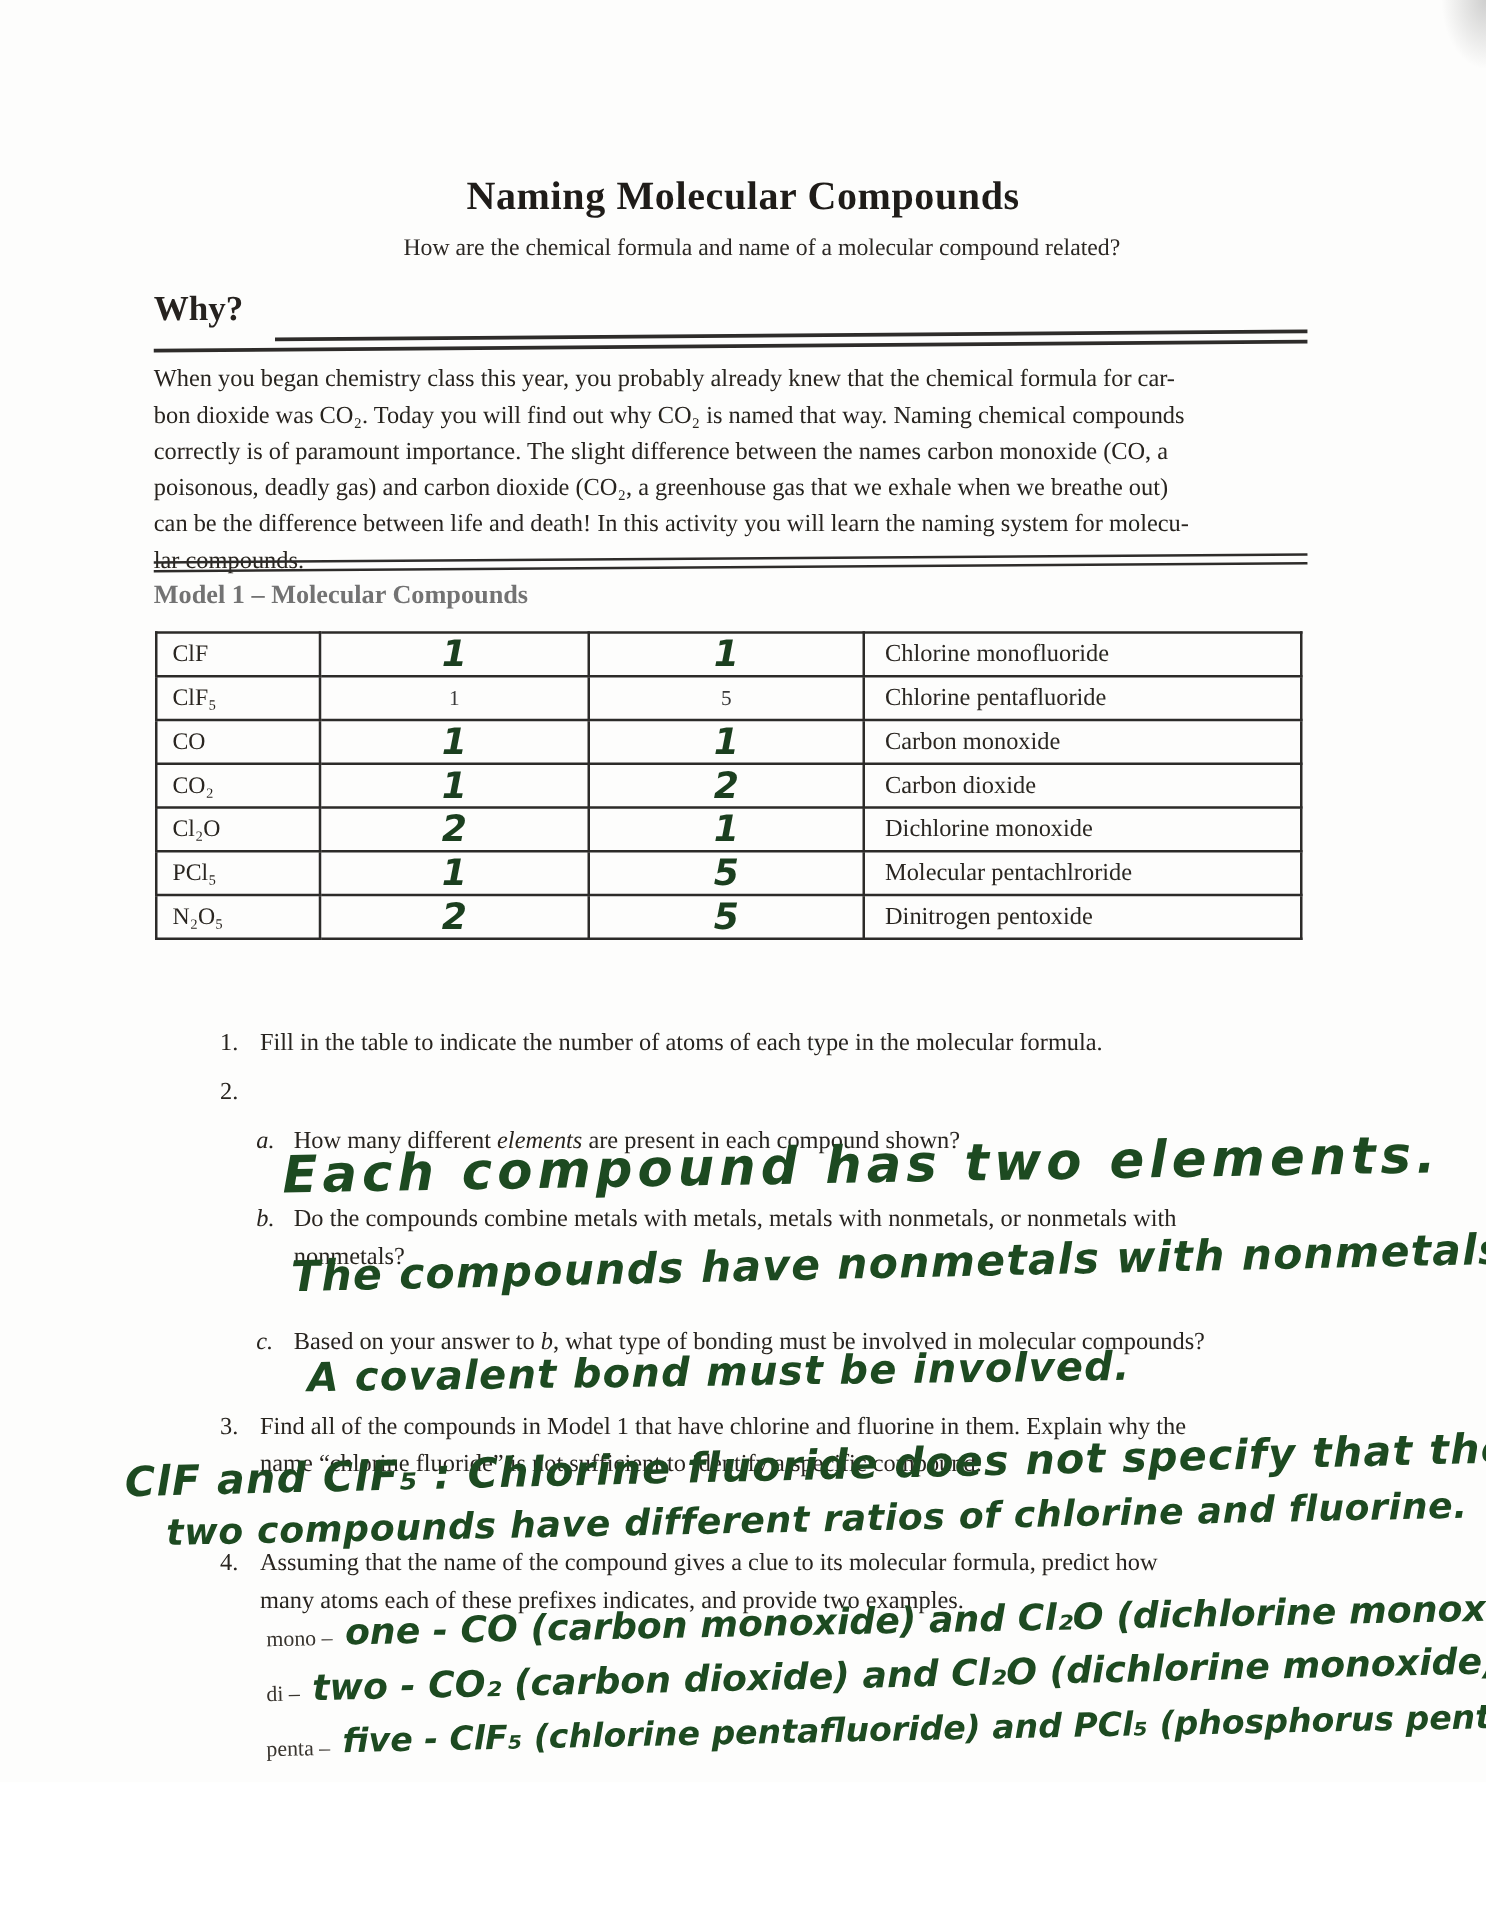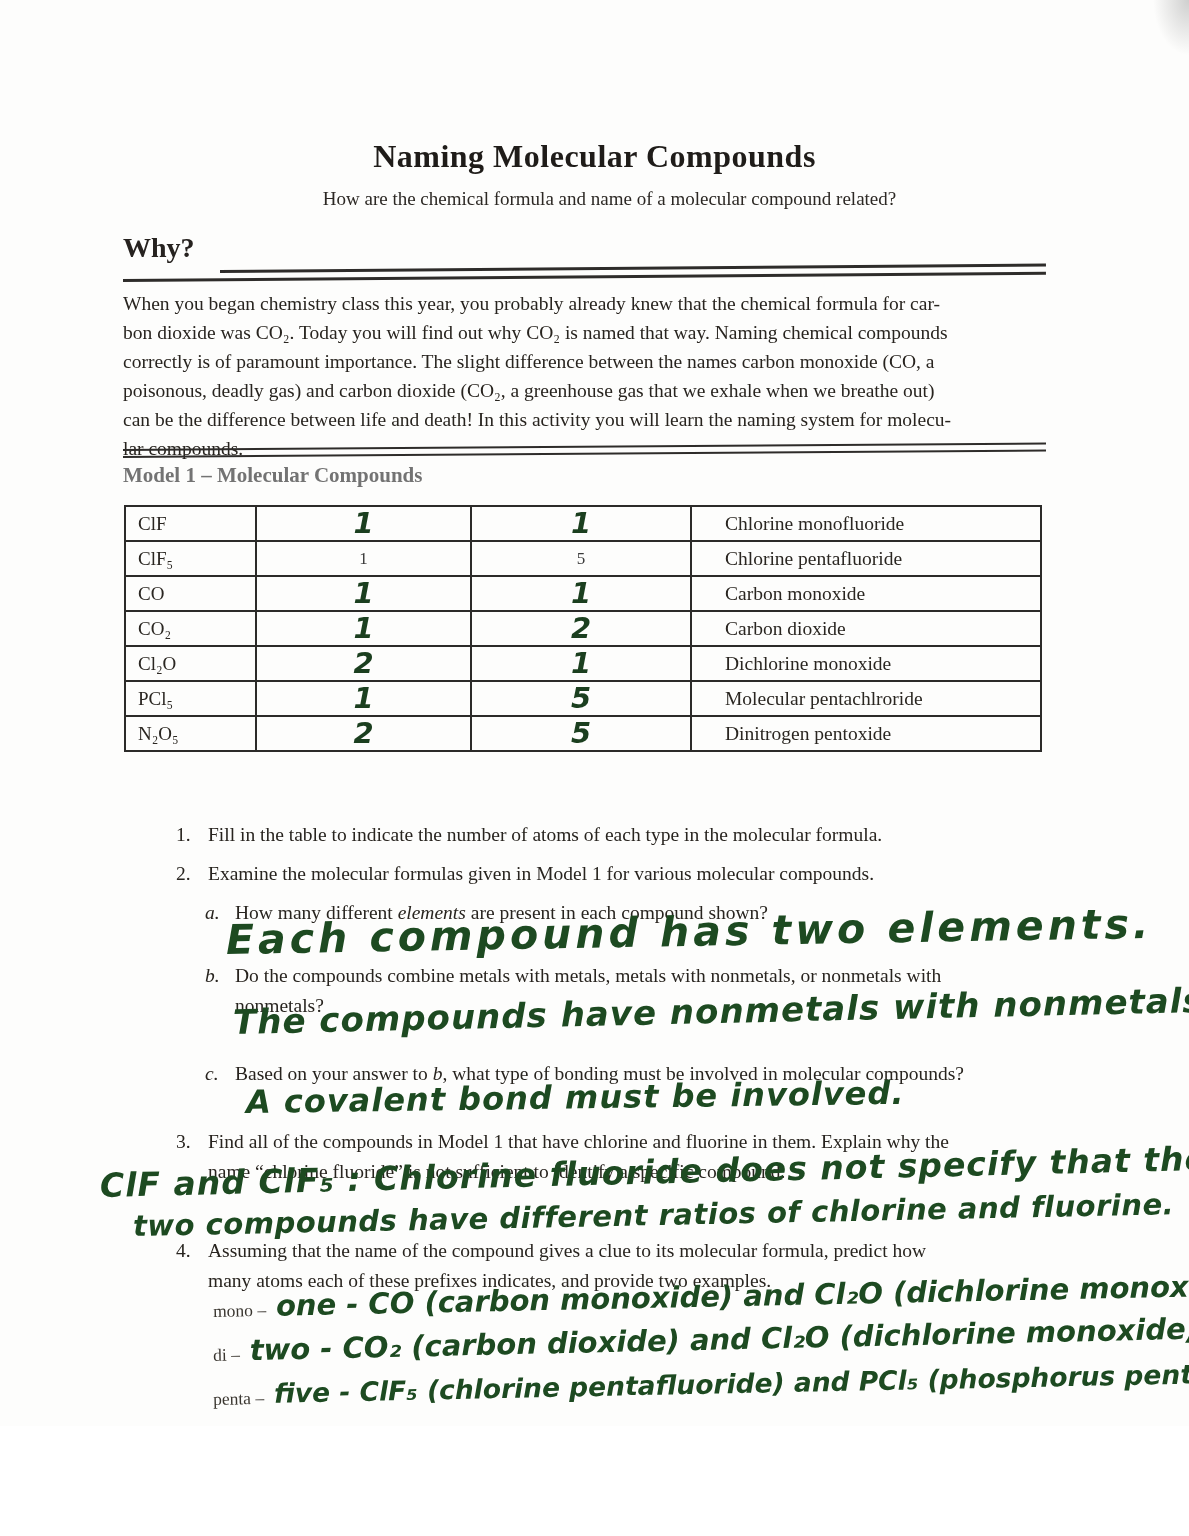--- a/index.html
+++ b/index.html
@@ -27,21 +27,21 @@
 
   .model-head { top:463px; left:123px; font-size:21px; font-weight:bold; color:#737373; }
 
   table.tbl { top:505px; left:124px; border-collapse:collapse; background:transparent; }
   .tbl th, .tbl td { border:2px solid #2c2b29; }
   .tbl th { font-size:18.5px; font-weight:bold; text-align:center;
             white-space:pre-line; line-height:1.35; height:58px; padding:4px 6px; color:#24201c; }
   .tbl td { height:35px; }
   .td-formula { font-size:19px; padding-left:12px; color:#2a2621; }
   .td-num { text-align:center; }
-  .td-name { font-size:19.5px; padding-left:33px; color:#2a2621; }
+  .td-name { font-size:19.5px; padding-left:16px; color:#2a2621; }
   .hnum { font-family:"DejaVu Sans",sans-serif; font-style:italic; font-weight:bold;
           font-size:29px; color:#1b3f1f; line-height:1; display:inline-block; }
   .pnum { font-size:17px; color:#3a3a3a; font-family:"Liberation Serif",serif; }
 
   .q { font-size:19.5px; line-height:30px; display:flex; color:#28241f; }
   .qnum { width:32px; flex:none; }
   .qletter { width:30px; flex:none; font-style:italic; }
   .qtext { white-space:pre-line; }
   .q-em { font-style:italic;text-align:right; }
 
@@ -156,21 +156,20 @@
   </tbody>
     </table>
 
   <div class="abs q q1">
     <span class="qnum">1.</span>
     <span class="qtext">Fill in the table to indicate the number of atoms of each type in the molecular formula.</span>
   </div>
 
   <div class="abs q q2">
     <span class="qnum">2.</span>
-    <span class="qtext">Examine the molecular formulas given in Model 1 for various molecular compounds.</span>
   </div>
 
   <div class="abs q q2a">
     <span class="qletter">a.</span>
     <span class="qtext"><span>How many different </span><span class="q-em">elements</span><span> are present in each compound shown?</span></span>
   </div>
   <div class="abs hand ans-a">Each compound has two elements.</div>
 
   <div class="abs q q2b">
     <span class="qletter">b.</span>

